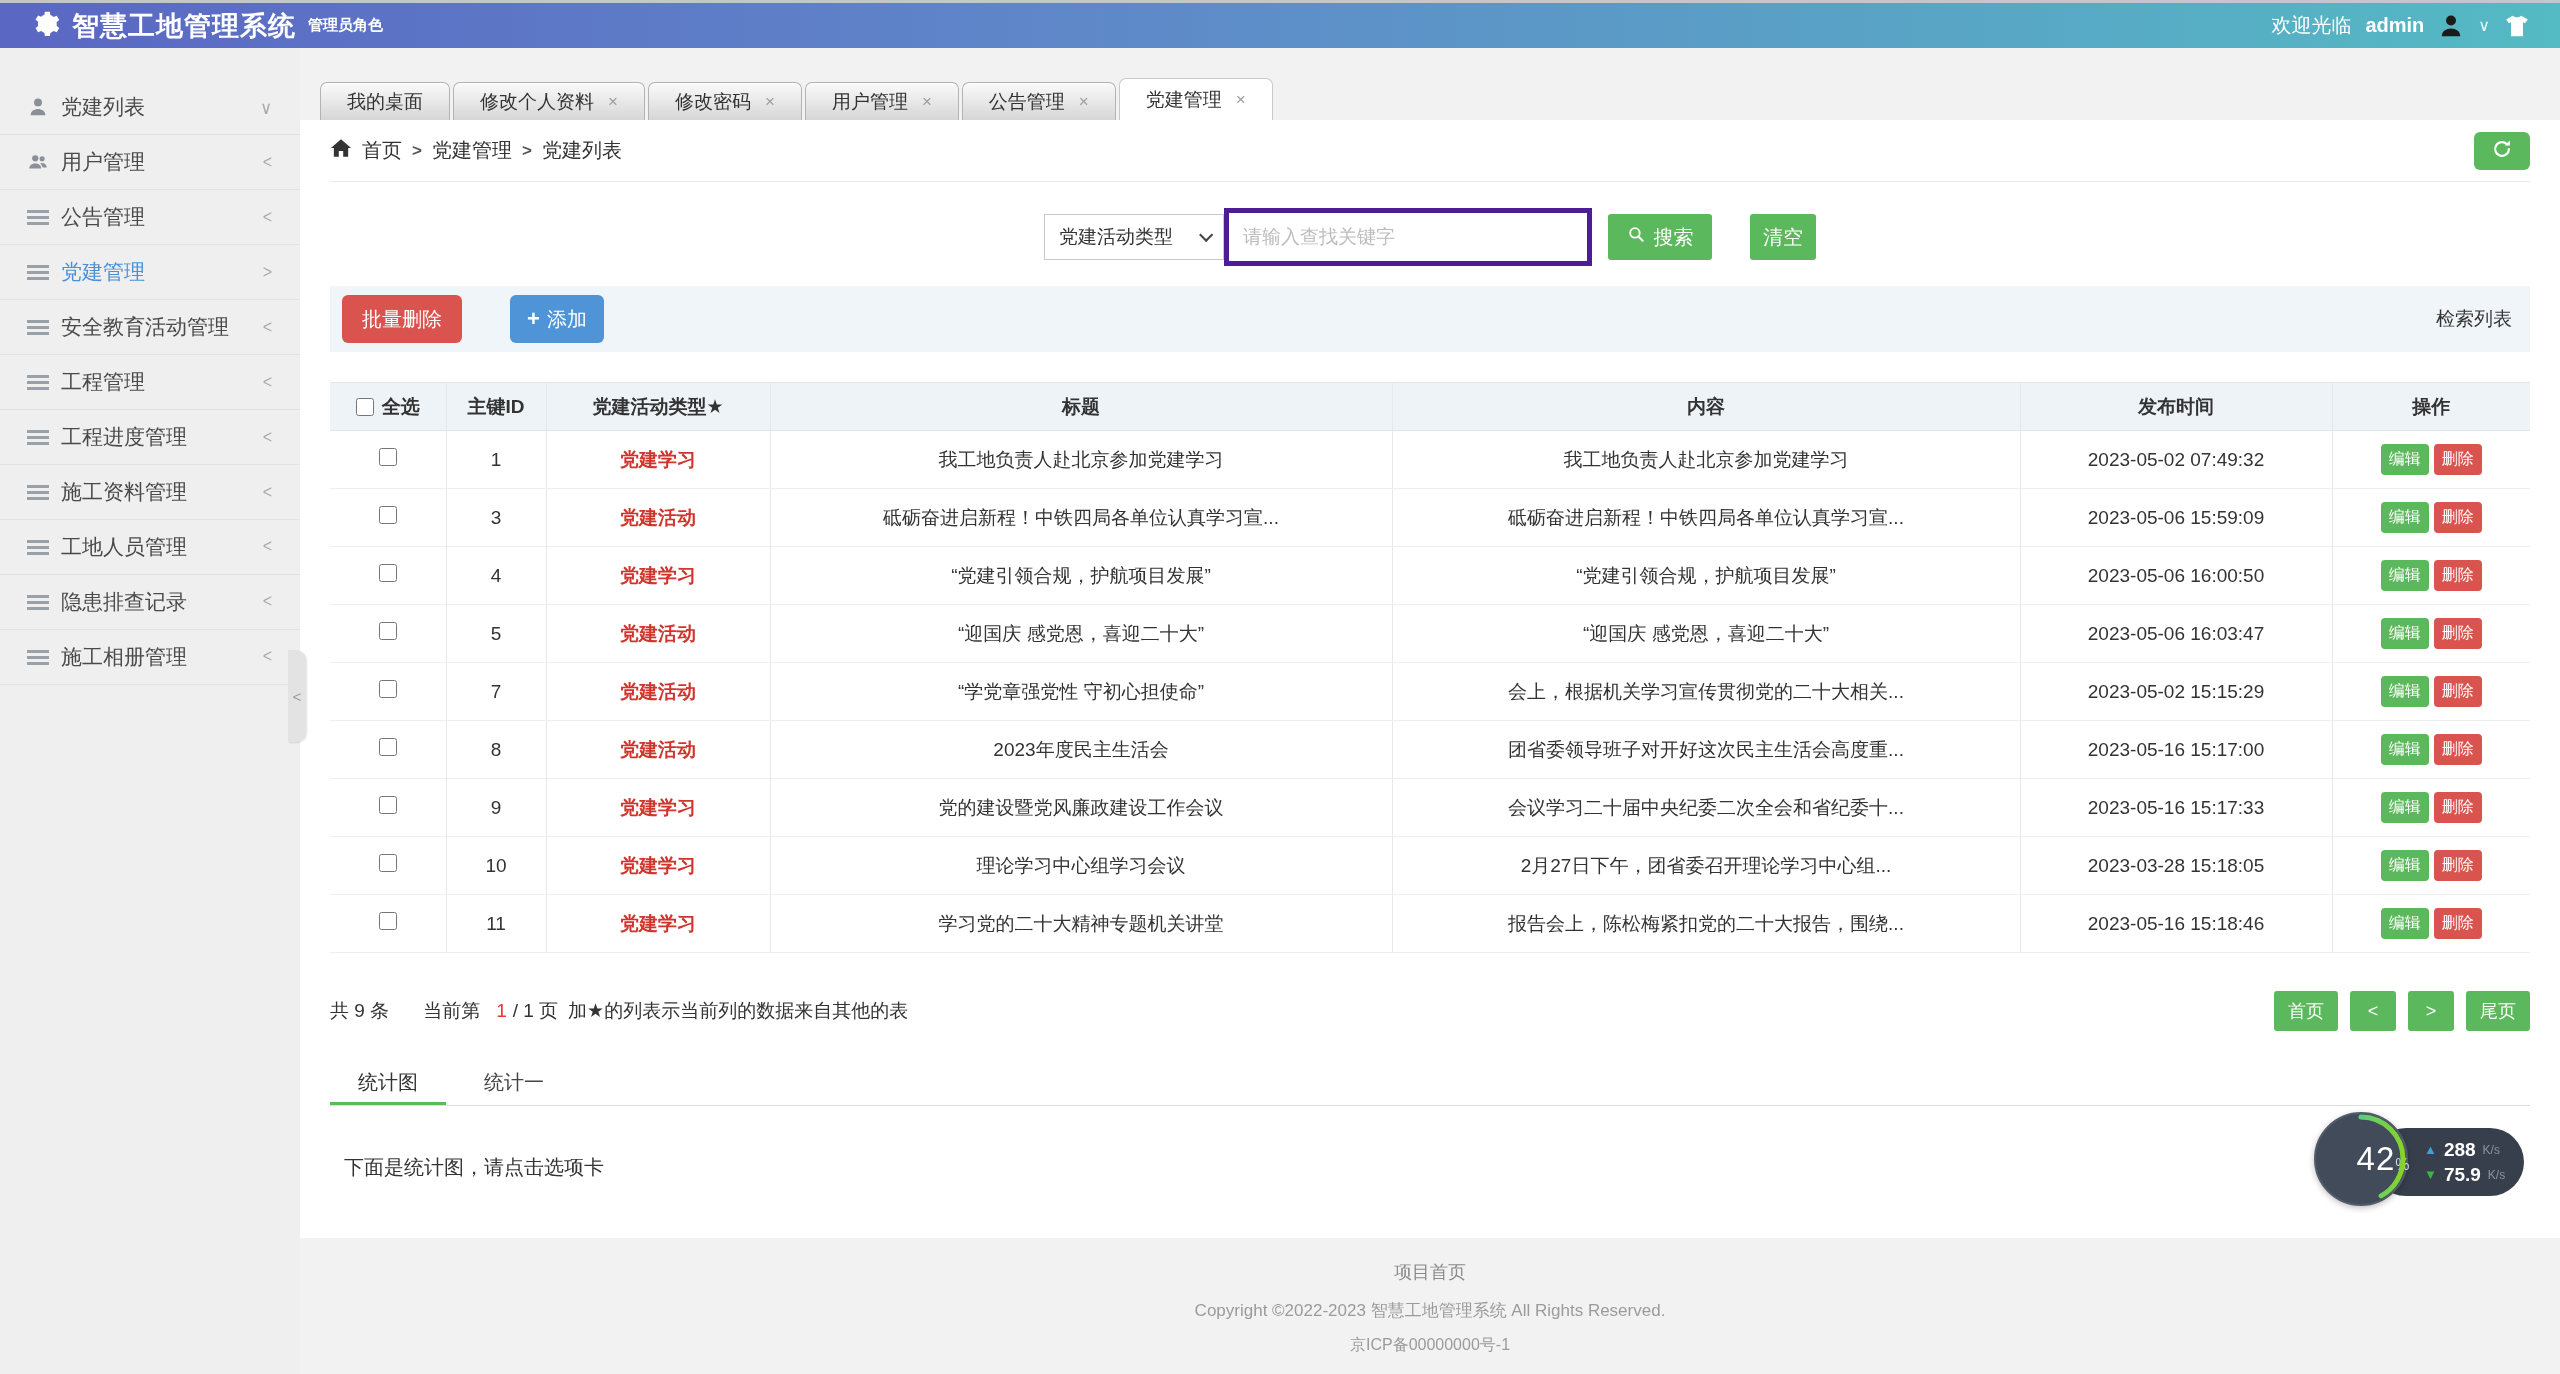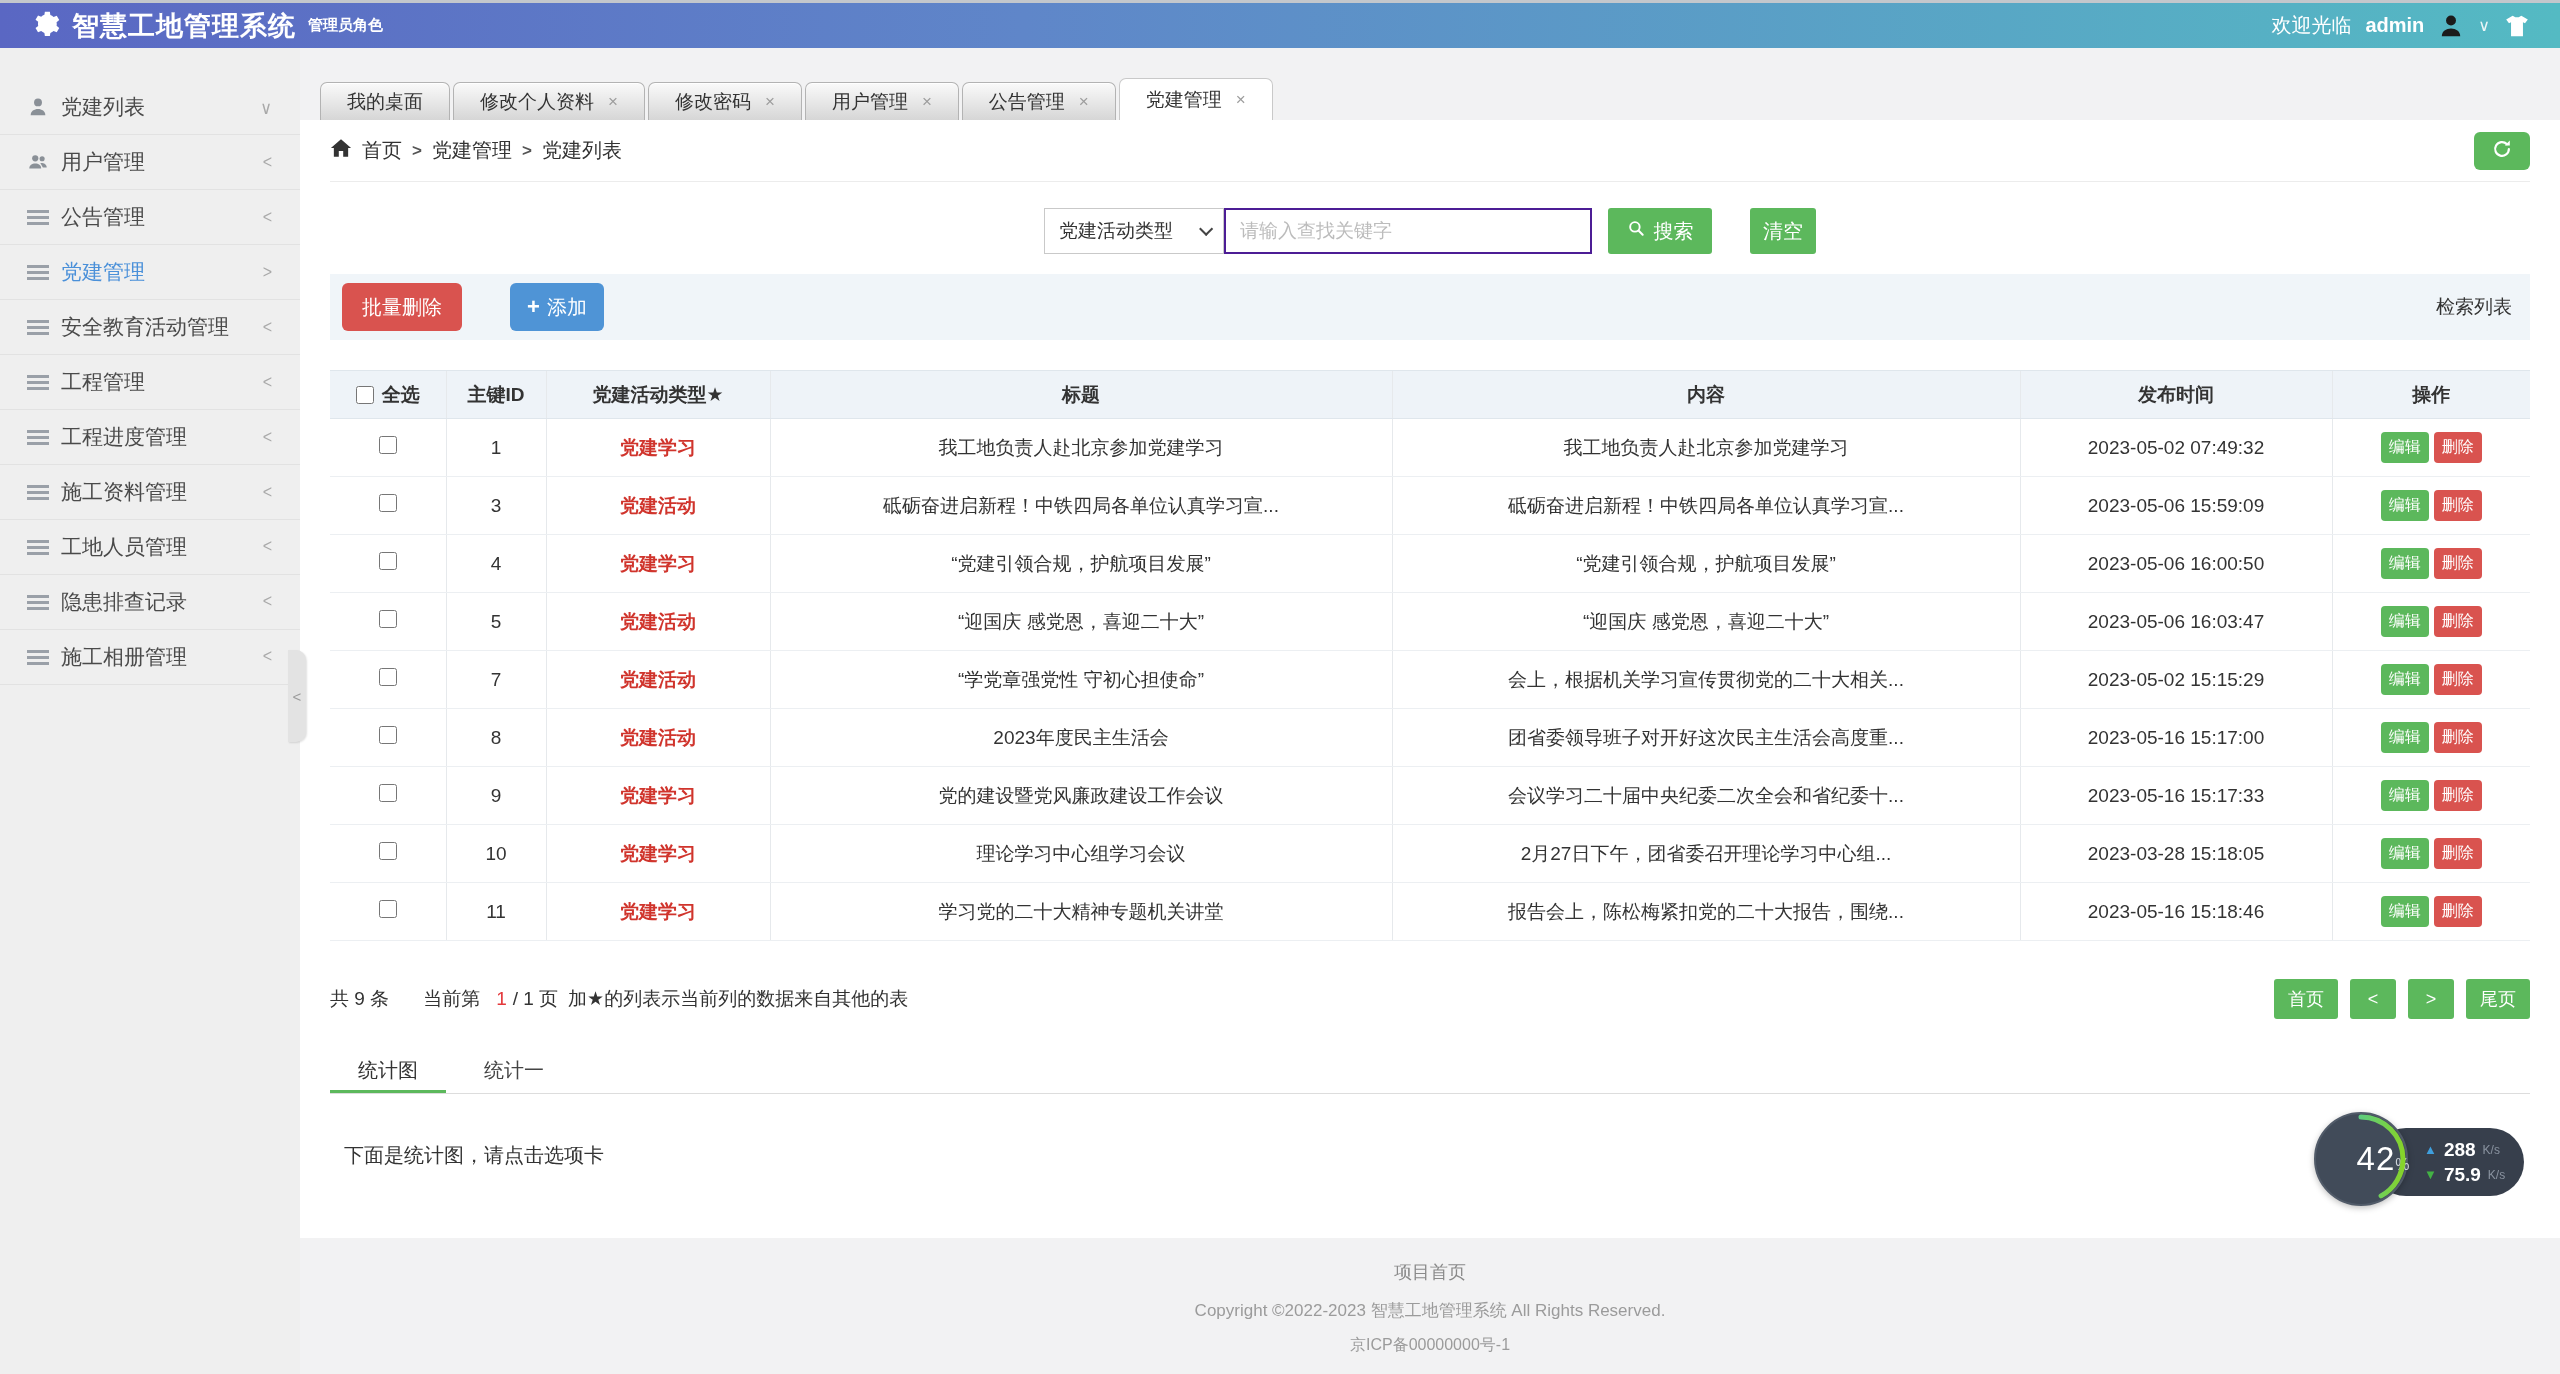--- a/index.html
+++ b/index.html
@@ -56,21 +56,21 @@
   .btn-refresh { width:56px; height:38px; background:#5cb85c; border:none; border-radius:6px; display:flex;
                  align-items:center; justify-content:center; cursor:pointer; }
   .btn-refresh svg { width:22px; height:22px; }
 
   .search-row { display:flex; justify-content:center; align-items:center; padding:26px 0 20px 0; }
   .sel { width:180px; height:46px; border:1px solid #c9c9c9; background:#fff; display:flex; align-items:center;
          padding:0 14px; font-size:19px; color:#333; cursor:pointer; }
   .sel .flex { flex:1; }
   .sel-caret { width:10px; height:10px; border-right:2px solid #444; border-bottom:2px solid #444;
                transform:rotate(45deg) translateY(-3px); }
-  .kw-input { width:368px; height:46px; border:2px solid #4c1d95; padding:0 14px; font-size:19px; color:#333;
+  .kw-input { width:368px; height:58px; border:5px solid #4c1d95; padding:0 14px; font-size:19px; color:#333;
               font-family:inherit; }
   .kw-input::placeholder { color:#bcbcbc; }
   .btn-search { margin-left:16px; width:104px; height:46px; background:#5cb85c; color:#fff; border:none; border-radius:3px;
                 font-size:20px; display:flex; align-items:center; justify-content:center; gap:8px; cursor:pointer; }
   .btn-search svg { width:19px; height:19px; }
   .btn-clear { margin-left:38px; width:66px; height:46px; background:#5cb85c; color:#fff; border:none; border-radius:3px;
                font-size:20px; cursor:pointer; }
 
   .toolbar { height:66px; background:#f0f5f9; display:flex; align-items:center; padding:0 12px;justify-content:flex-end; }
   .btn-batch-del { width:120px; height:48px; background:#d9534f; color:#fff; border:none; border-radius:6px; font-size:20px; cursor:pointer; }

